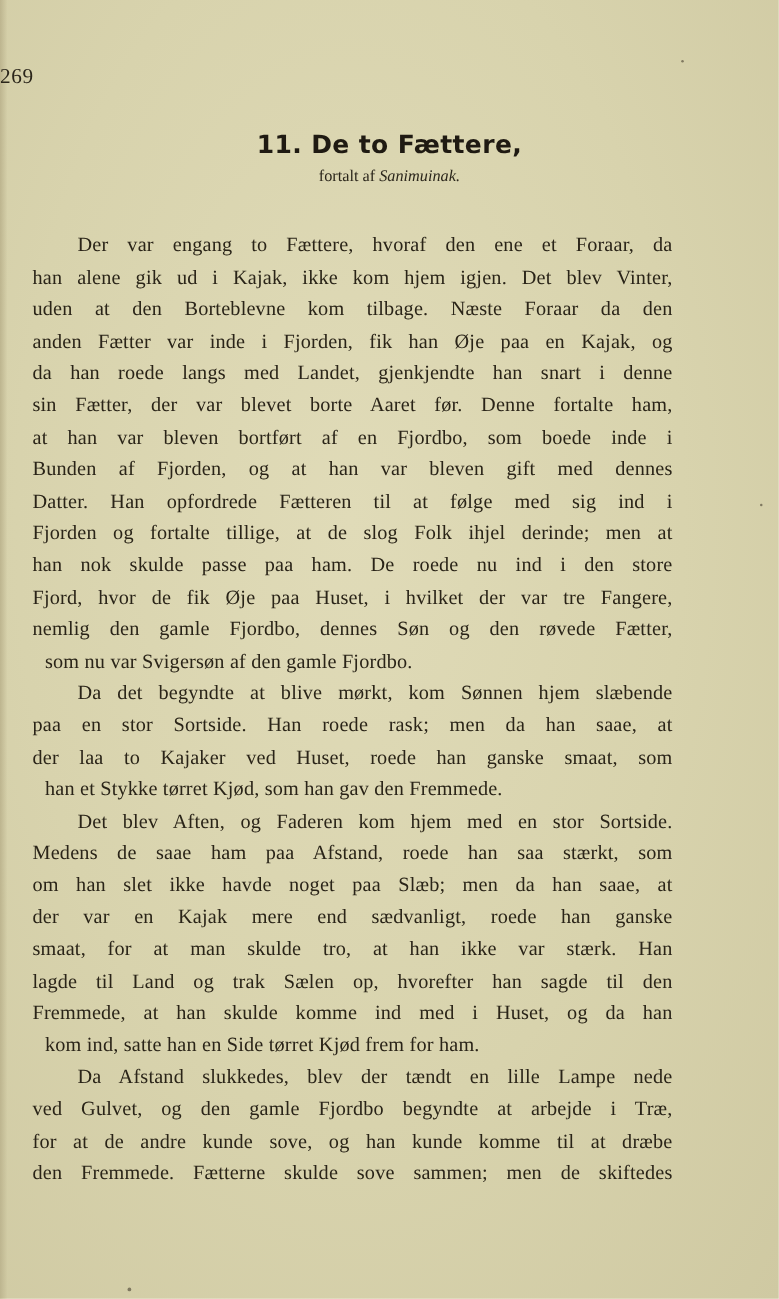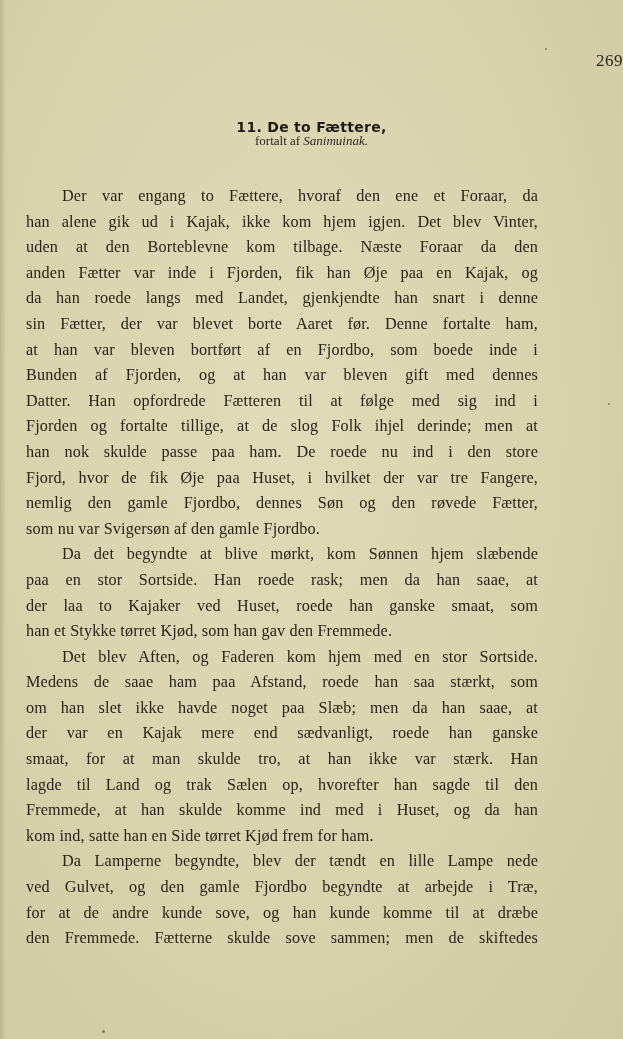--- a/index.html
+++ b/index.html
@@ -26,34 +26,34 @@
       position: absolute;
       left: 0; top: 0;
       width: 6px; height: 1039px;
       background: linear-gradient(to right, #bdb58f, rgba(205,199,160,0));
     }
     .page-number {
       position: absolute;
       top: 51px;
       left: 0;
       width: 100%;
-      text-align: right;
+      text-align: left;
       font-size: 17px;
       letter-spacing: 0.5px;
       color: #2b261b;
     }
     .chapter-title {
       position: absolute;
-      top: 119px;
+      top: 103px;
       left: 0;
       width: 100%;
       text-align: center;
       font-family: "DejaVu Sans", "Liberation Sans", sans-serif;
       font-weight: bold;
-      font-size: 14px;
+      font-size: 20px;
       letter-spacing: 0.3px;
       color: #1f1a12;
     }
     .chapter-subtitle {
       position: absolute;
       top: 133px;
       left: 0;
       width: 100%;
       text-align: center;
       font-size: 13px;
@@ -75,20 +75,21 @@
       line-height: 25.6px;
       font-size: 16.2px;
       letter-spacing: 0.15px;
       white-space: nowrap;
       text-align: justify;
       text-align-last: justify;
       color: #2a2418;
     }
     .line.last {
       text-align-last: left;
+      margin-left: 10px;
     }
     .line.indent {
       padding-left: 36px;
     }
     .speck {
       position: absolute;
       width: 3px; height: 3px;
       background: #5a5240;
       border-radius: 50%;
       opacity: 0.7;
@@ -129,21 +130,21 @@
     <span class="line">der laa to Kajaker ved Huset, roede han ganske smaat, som</span>
     <span class="line last">han et Stykke tørret Kjød, som han gav den Fremmede.</span>
     <span class="line indent">Det blev Aften, og Faderen kom hjem med en stor Sortside.</span>
     <span class="line">Medens de saae ham paa Afstand, roede han saa stærkt, som</span>
     <span class="line">om han slet ikke havde noget paa Slæb; men da han saae, at</span>
     <span class="line">der var en Kajak mere end sædvanligt, roede han ganske</span>
     <span class="line">smaat, for at man skulde tro, at han ikke var stærk.  Han</span>
     <span class="line">lagde til Land og trak Sælen op, hvorefter han sagde til den</span>
     <span class="line">Fremmede, at han skulde komme ind med i Huset, og da han</span>
     <span class="line last">kom ind, satte han en Side tørret Kjød frem for ham.</span>
-    <span class="line indent">Da Lamperne begyndte, blev der tændt en lille Lampe nede</span>
+    <span class="line indent">Da Afstand slukkedes, blev der tændt en lille Lampe nede</span>
     <span class="line">ved Gulvet, og den gamle Fjordbo begyndte at arbejde i Træ,</span>
     <span class="line">for at de andre kunde sove, og han kunde komme til at dræbe</span>
     <span class="line">den Fremmede.  Fætterne skulde sove sammen; men de skiftedes</span>
   </div>
 
   <div class="speck" style="left:102px; top:1030px;"></div>
   <div class="speck" style="left:545px; top:48px; width:2px; height:2px;"></div>
   <div class="speck" style="left:608px; top:403px; width:2px; height:2px;"></div>
 </div>
 

